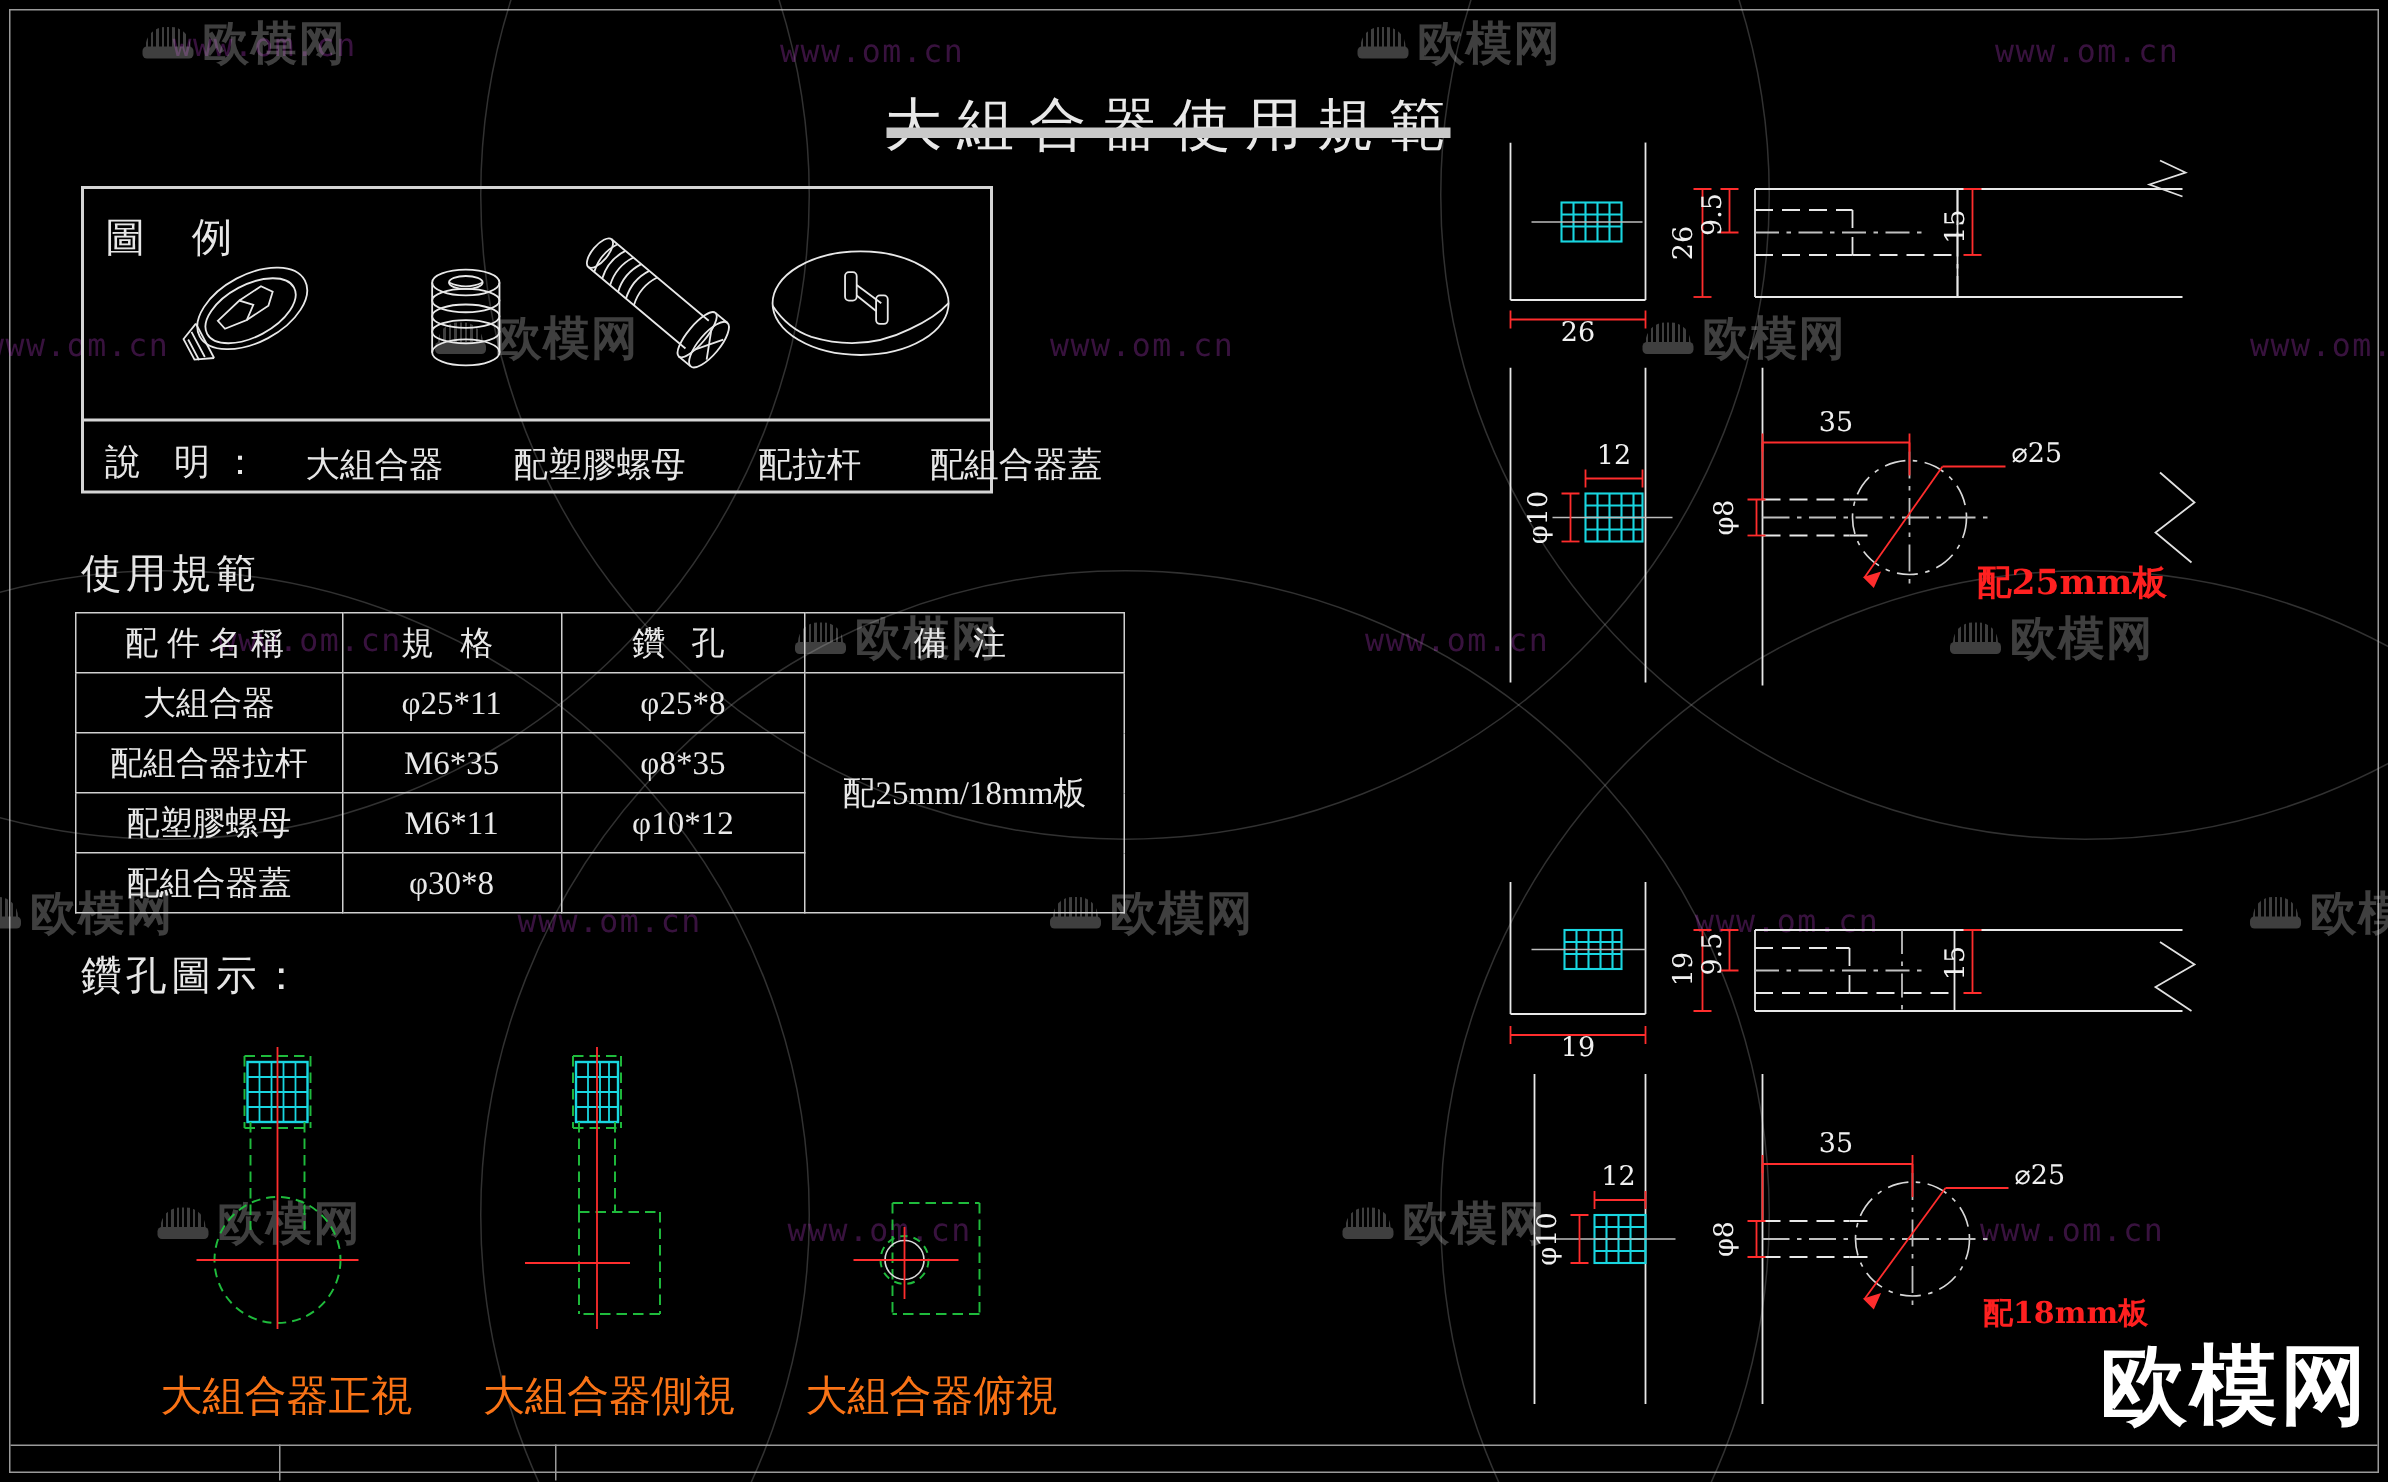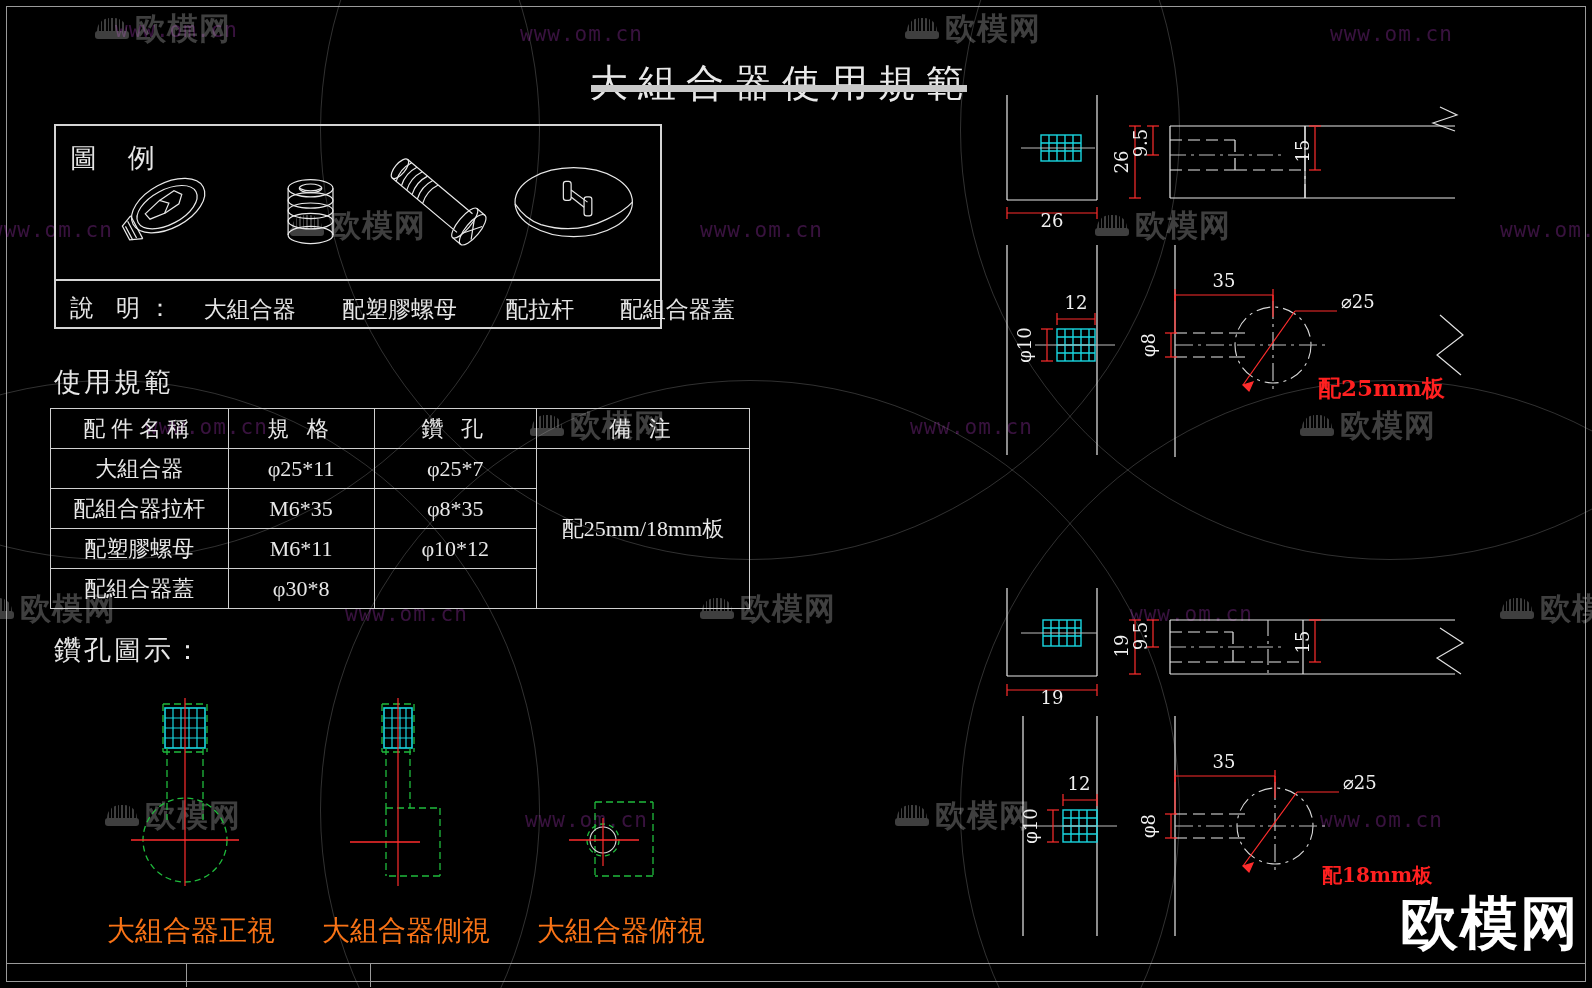--- a/index.html
+++ b/index.html
@@ -189,21 +189,21 @@
     <tbody>
         <tr>
       <th class="c0 hd">配件名稱</th>
       <th class="c1 hd">規    格</th>
       <th class="c2 hd">鑽    孔</th>
       <th class="c3 hd">備    注</th>
     </tr>
     <tr>
       <td class="c0">大組合器</td>
       <td class="c1">φ25*11</td>
-      <td class="c2">φ25*7</td>
+      <td class="c2">φ25*8</td>
       <td class="c3 note-cell" rowspan="4">配25mm/18mm板</td>
     </tr>
     <tr>
       <td class="c0">配組合器拉杆</td>
       <td class="c1">M6*35</td>
       <td class="c2">φ8*35</td>
     </tr>
     <tr>
       <td class="c0">配塑膠螺母</td>
       <td class="c1">M6*11</td>

